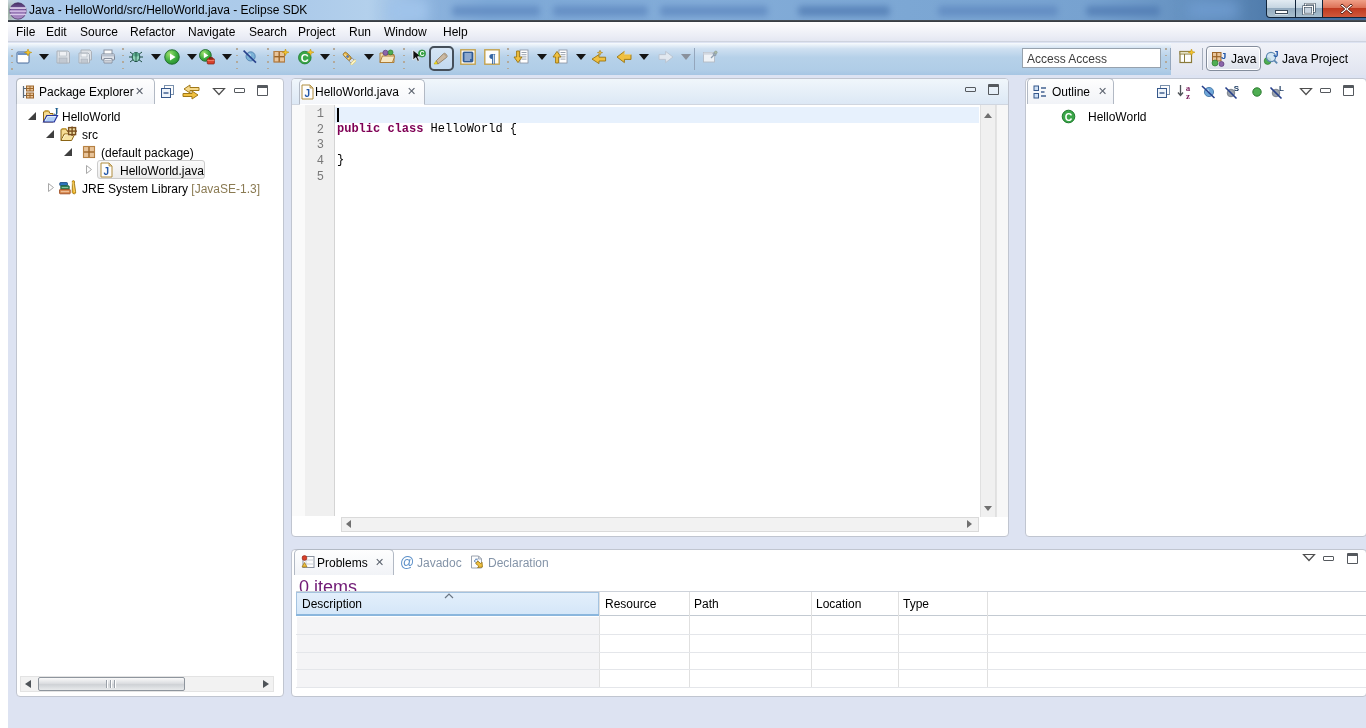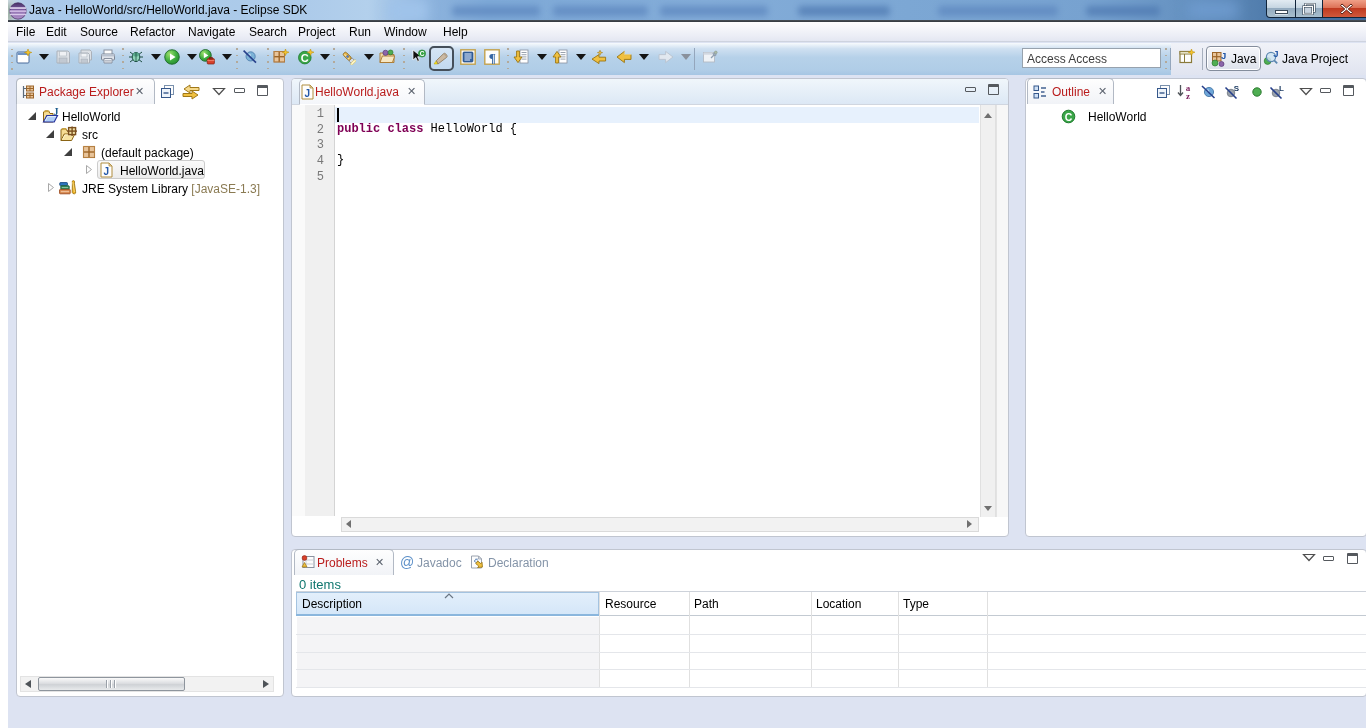--- a/index.html
+++ b/index.html
@@ -33,21 +33,21 @@
 .dd { position:absolute; top:54px; width:0; height:0; border-left:5.5px solid transparent; border-right:5.5px solid transparent; border-top:6.5px solid #141414; }
 .icon16 { position:absolute; top:49px; width:16px; height:16px; }
 #quickaccess { left:1014px; top:48px; width:139px; height:20px; background:#fff; border:1px solid #97a2ad; font-size:12px; color:#3c3c3c; padding:3px 0 0 4px; }
 #perspbar { left:1163px; top:43px; width:203px; height:32px; background:linear-gradient(#f0f2f8,#e0e4f0); }
 #javabtn { left:1198px; top:46px; width:55px; height:25px; border:1px solid #848d9c; border-radius:4px; background:linear-gradient(#f5f6fa,#dde2eb); box-shadow:inset 0 0 0 1px #fff; }
 .ptext { position:absolute; font-size:12px; color:#000; }
 
 
 .panel { position:absolute; background:#fff; border:1px solid #c0c5d0; border-radius:4px; }
 .ptab { position:absolute; background:linear-gradient(#fefefe,#f1f3f7); border:1px solid #b2b9c4; border-bottom:none; border-radius:5px 5px 0 0; }
-.tabtext { position:absolute; font-size:12px; color:#b91c1c; white-space:nowrap; }
+.tabtext { position:absolute; font-size:12px; color:#000000; white-space:nowrap; }
 .graytext { color:#8494a8; }
 .closex { position:absolute; font-size:11px; color:#5c636e; }
 
 
 .trow { position:absolute; font-size:12px; color:#000; white-space:nowrap; }
 .arr-exp { position:absolute; width:8px; height:8px; background:#3f3f3f; clip-path:polygon(100% 0,100% 100%,0 100%); }
 
 
 #edgutter { left:297px; top:105px; width:30px; height:411px; background:#f0f0f0; }
 #edannot { left:284px; top:105px; width:13px; height:411px; background:#fafafa; }
@@ -549,21 +549,21 @@
     <path d="M8.5 1 l3 3 h-3 Z" fill="#e4e7ec" stroke="#9aa2ae" stroke-width="0.8"></path>
     <path d="M5.5 4.5 q-2 1.5 0 3 M5.5 4.2 l2.2 0 M6.8 6.2 l1.6 0" fill="none" stroke="#3465a4" stroke-width="0.9"></path>
     <path d="M6 8 L10 8 L10 6.2 L13.4 9.6 L10 13 L10 11.2 L6 11.2 Z" fill="#f0c040" stroke="#9a7410" stroke-width="0.8" transform="rotate(40 9.5 9.5)"></path>
   </svg>
   <span class="tabtext graytext" style="left:480px;top:556px">Declaration</span>
   <svg class="abs" style="left:1294px;top:553px" width="14" height="9" viewBox="0 0 14 9">
     <path d="M1.5 1.5 L12.5 1.5 L7 7.5 Z" fill="#fcfcfc" stroke="#4e4e4e" stroke-width="1.2"></path>
   </svg>
   <div class="abs" style="left:1315px;top:556px;width:11px;height:5px;border:1.5px solid #55595e;border-radius:1px"></div>
   <div class="abs" style="left:1339px;top:553px;width:11px;height:11px;border:1.5px solid #55595e;border-radius:1px;border-top-width:3.5px"></div>
-  <span class="abs" style="left:291px;top:577px;font-size:13px;color:#0f766e">0 items</span>
+  <span class="abs" style="left:291px;top:577px;font-size:18px;color:#701a75">0 items</span>
 
   <div class="abs" style="left:288px;top:591px;width:1073px;height:1px;background:#cdd2da"></div>
   <div class="abs" style="left:288px;top:592px;width:303px;height:24px;background:linear-gradient(#e3effb,#d4e6f8);border:1px solid #a4c3e0"></div>
   <svg class="abs" style="left:436px;top:593px" width="10" height="6" viewBox="0 0 10 6">
     <path d="M1 5 L5 1 L9 5" fill="none" stroke="#6a7684" stroke-width="1.2"></path>
   </svg>
   <span class="th" style="left:294px;top:597px">Description</span>
   <span class="th" style="left:597px;top:597px">Resource</span>
   <span class="th" style="left:686px;top:597px">Path</span>
   <span class="th" style="left:808px;top:597px">Location</span>

